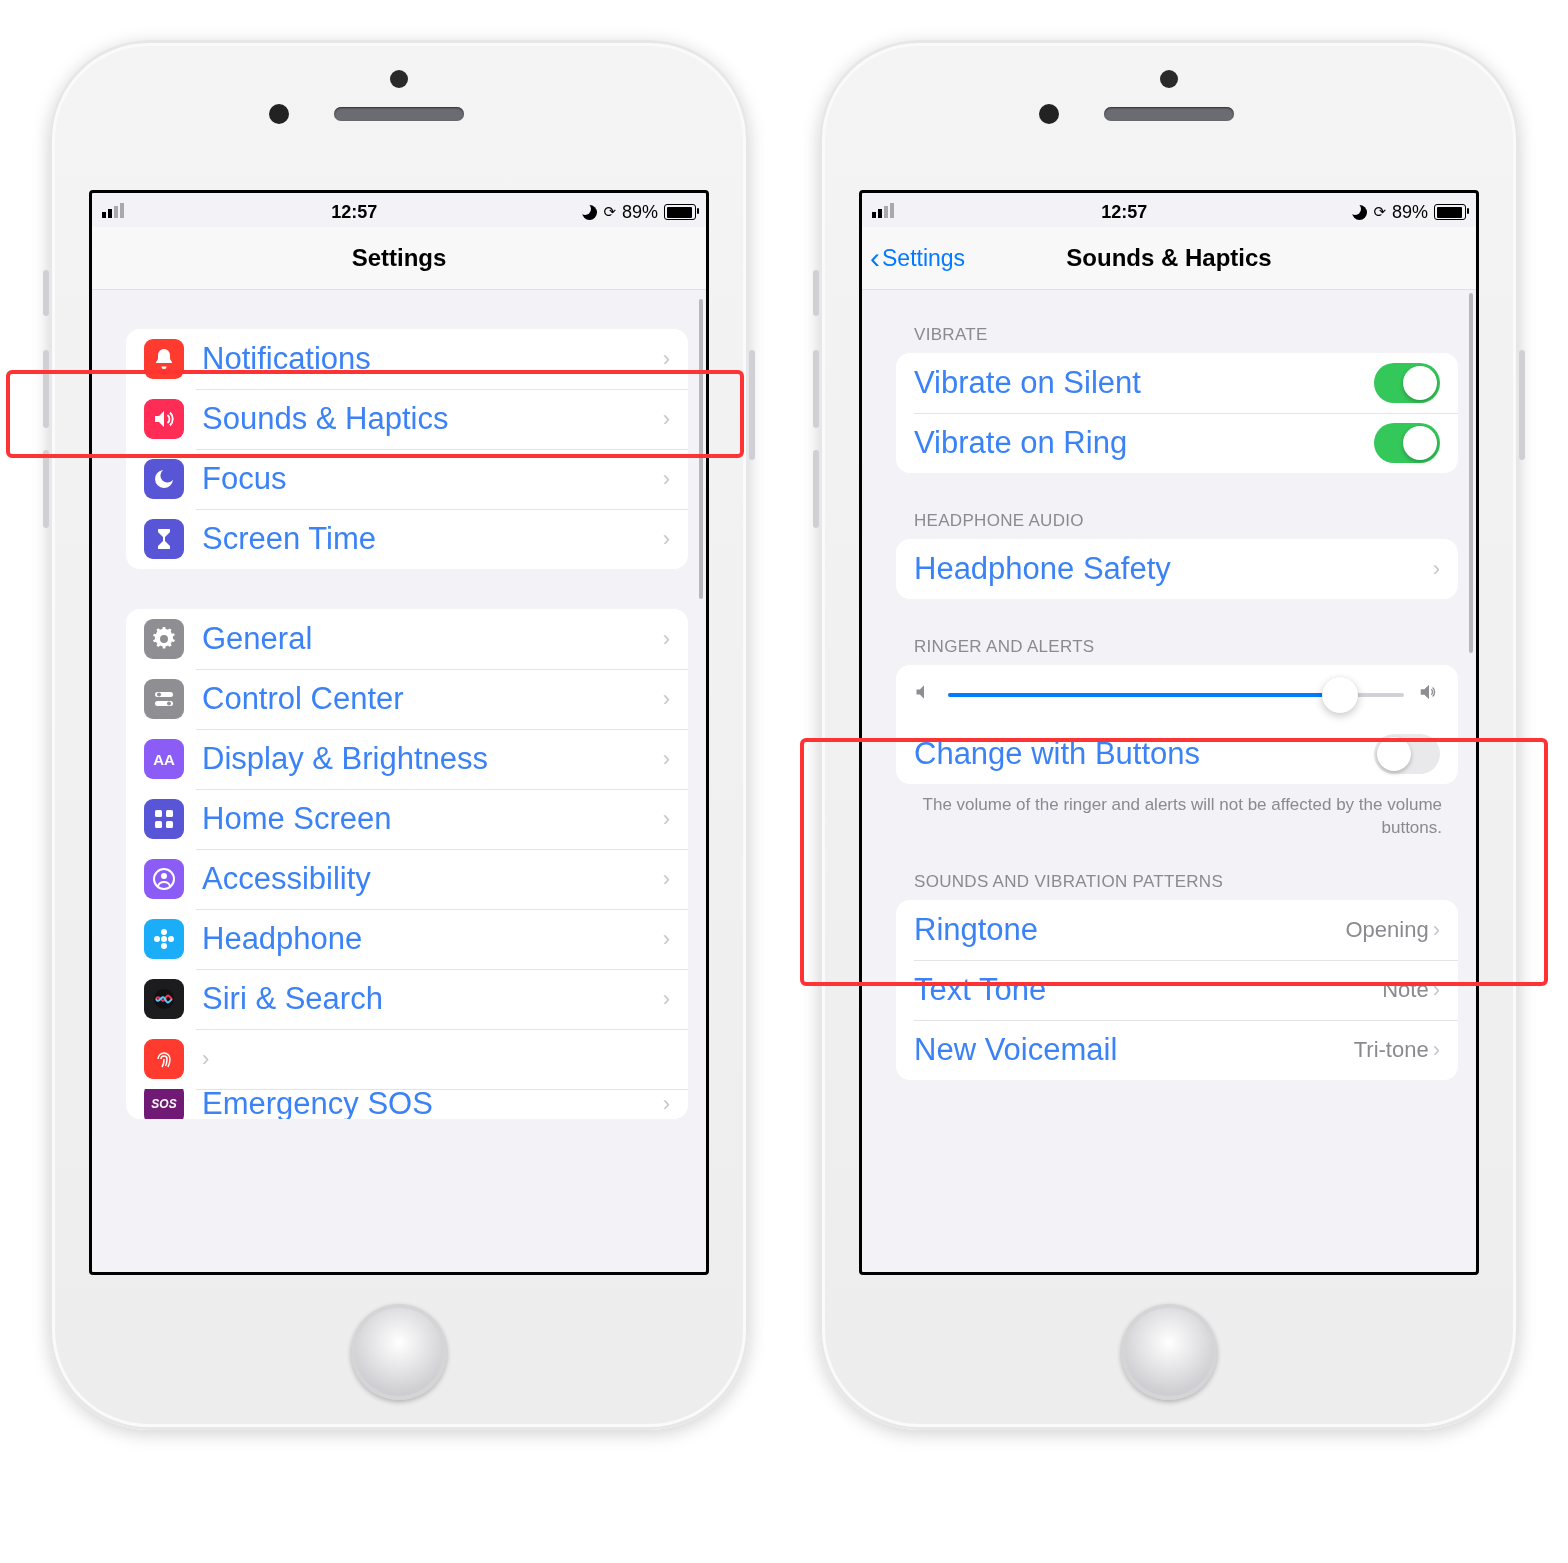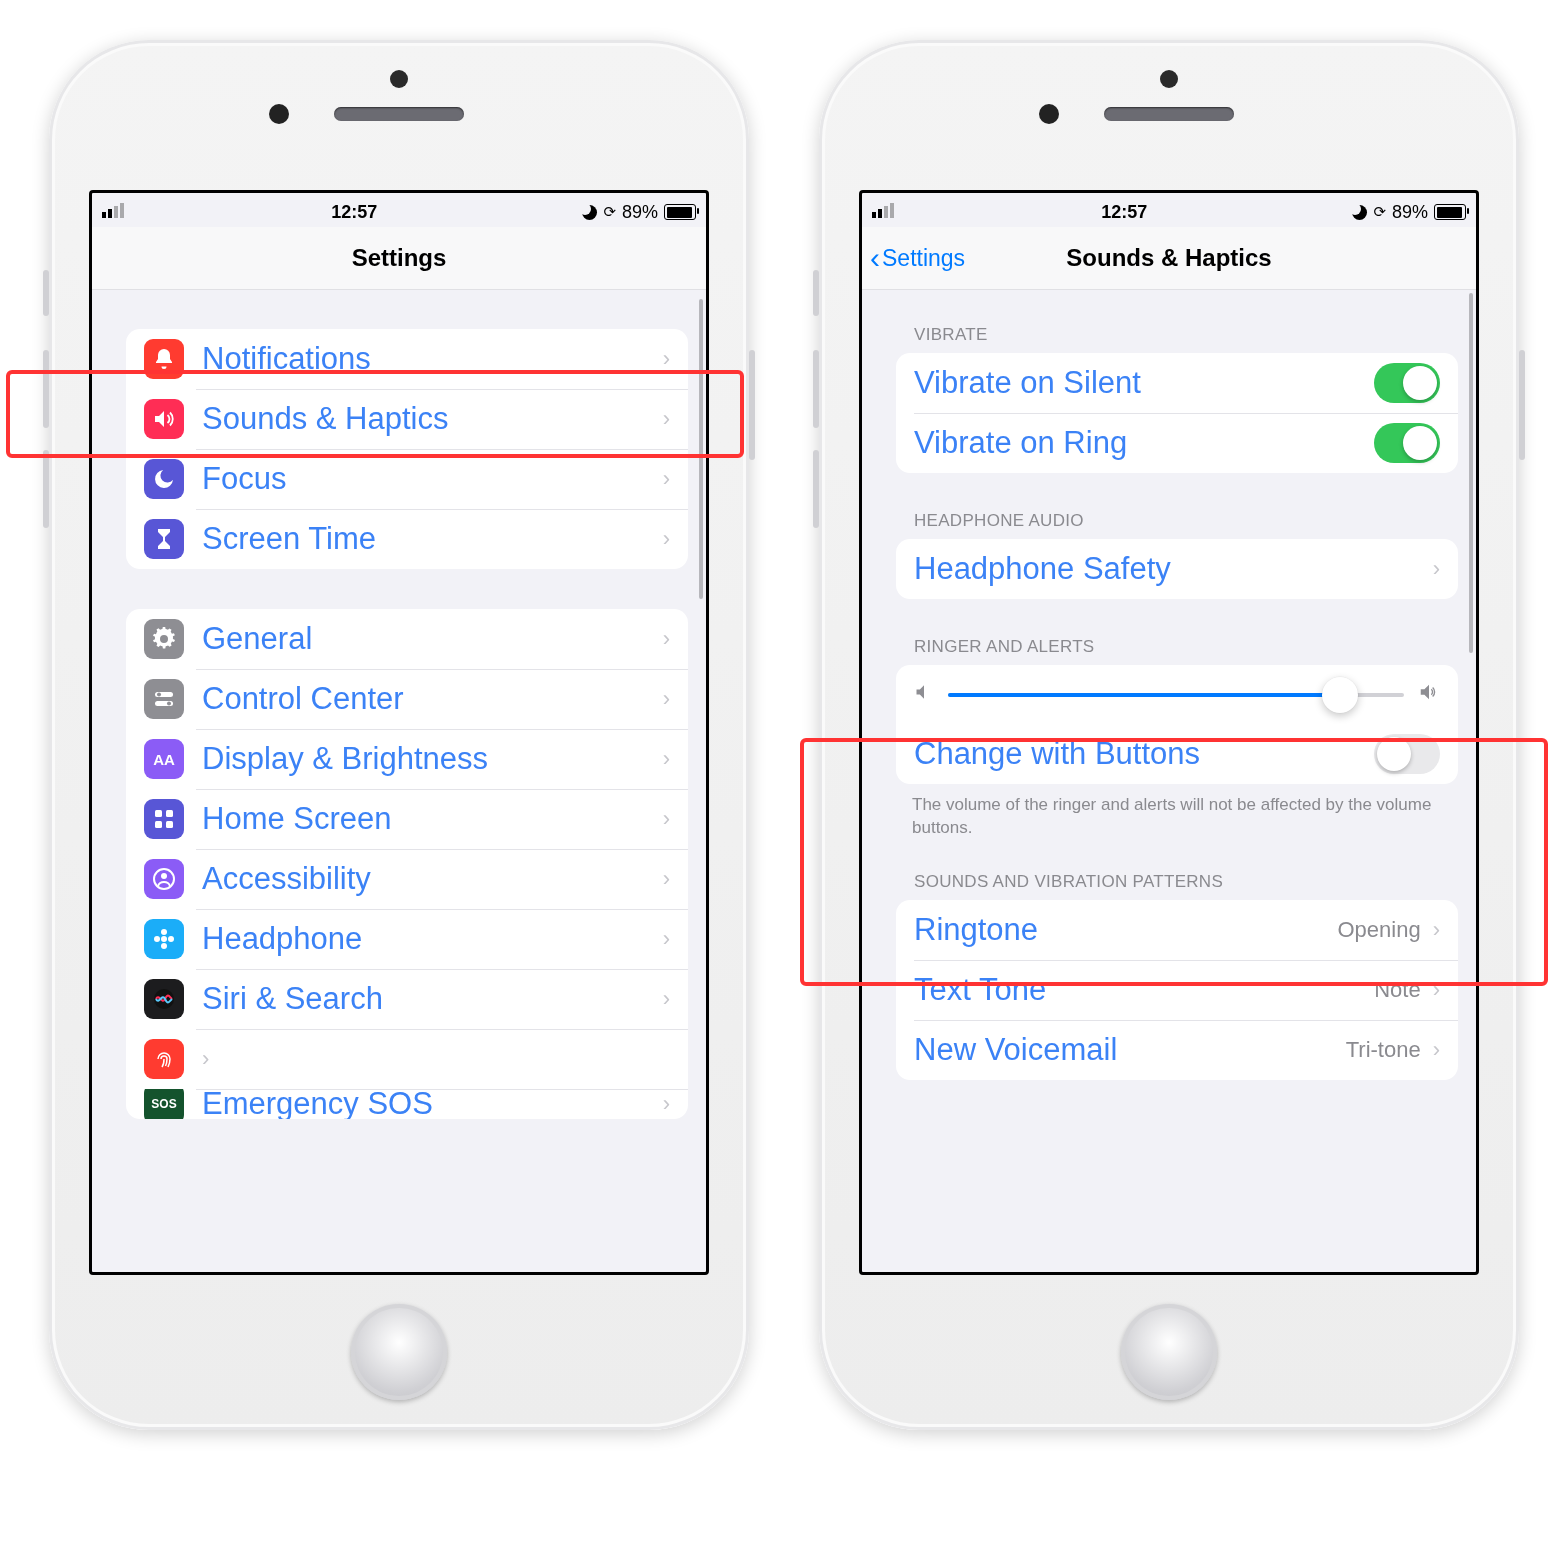--- a/index.html
+++ b/index.html
@@ -52,49 +52,49 @@
   
   .nav{height:62px;display:flex;align-items:center;justify-content:center;position:relative;background:#f8f8f9;border-bottom:1px solid #e0e0e4;}
   .nav .title{font-size:24px;font-weight:600;}
   .nav .back{position:absolute;left:8px;display:flex;align-items:center;color:var(--blue);font-size:23px;}
   .nav .back .chev{font-size:30px;margin-right:2px;font-weight:300;}
   
   .content{position:absolute;top:96px;left:0;right:0;bottom:0;overflow:hidden;padding-left:16px;}
   .scroll{position:absolute;right:3px;top:10px;width:4px;height:300px;background:#b7b7bc;border-radius:3px;}
   .gap{height:40px;}
   .sectionhdr{padding:10px 36px 8px;font-size:17px;letter-spacing:.3px;color:var(--muted);text-transform:uppercase;}
-  .footer{padding:10px 34px;font-size:17px;line-height:1.35;color:var(--muted);}
+  .footer{padding:10px 34px;font-size:17px;line-height:1.35;color:var(--muted);text-align:right;}
   .group{margin:0 18px;background:var(--cell);border-radius:14px;overflow:hidden;}
   .row{display:flex;align-items:center;min-height:60px;padding:0 18px;position:relative;}
   .row + .row::before{content:'';position:absolute;top:0;left:70px;right:0;height:1px;background:var(--sep);}
   .row.noicon + .row.noicon::before{left:18px;}
   .row.noicon::before{left:18px;}
   .ricon{width:40px;height:40px;border-radius:9px;margin-right:18px;flex-shrink:0;display:flex;align-items:center;justify-content:center;color:#fff;}
   .ricon svg{width:24px;height:24px;}
   .rlabel{flex:1;font-size:31px;color:#3b82f6;}
-  .rval{font-size:22px;color:var(--muted);margin-right:12px;}
+  .rval{font-size:22px;color:var(--muted);margin-right:4px;}
   .chevron{color:var(--chev);font-size:22px;font-weight:300;}
   
   .toggle{width:66px;height:40px;border-radius:20px;position:relative;flex-shrink:0;}
   .toggle.on{background:var(--green);}
   .toggle.off{background:#e9e9eb;}
   .toggle .knob{position:absolute;top:3px;width:34px;height:34px;border-radius:50%;background:#fff;box-shadow:0 2px 4px rgba(0,0,0,.25);}
   .toggle.on .knob{right:3px;}
   .toggle.off .knob{left:3px;}
   
   .slider-row{padding:16px 18px;display:flex;align-items:center;gap:14px;}
   .slider-row .spk{color:#8e8e93;font-size:20px;}
   .slider{flex:1;height:4px;background:#d1d1d6;border-radius:2px;position:relative;}
   .slider .track{position:absolute;left:0;top:0;bottom:0;background:var(--blue);border-radius:2px;}
   .slider .thumb{position:absolute;top:50%;width:36px;height:36px;border-radius:50%;background:#fff;transform:translate(-50%,-50%);box-shadow:0 3px 8px rgba(0,0,0,.22),0 0 0 .5px rgba(0,0,0,.05);}
   
   .bg-red{background:#ff3b30;} .bg-pink{background:#ff2d55;} .bg-indigo{background:#5856d6;}
   .bg-gray{background:#8e8e93;} .bg-blue{background:#8b5cf6;} .bg-cyan{background:#1badf8;} .bg-dark{background:#1c1c1e;}
   .bg-touchid{background:#ff3b30;}
-  .bg-sos{background:#14532d;}
+  .bg-sos{background:#701a75;font-style:italic;}
   
   .hl{position:absolute;border:4px solid var(--highlight);border-radius:6px;pointer-events:none;}
 </style>
 </head>
 <body>
 
 <div class="stage" style="transform: scale(1);">
   <div class="phones">
 
     <div class="phone">

